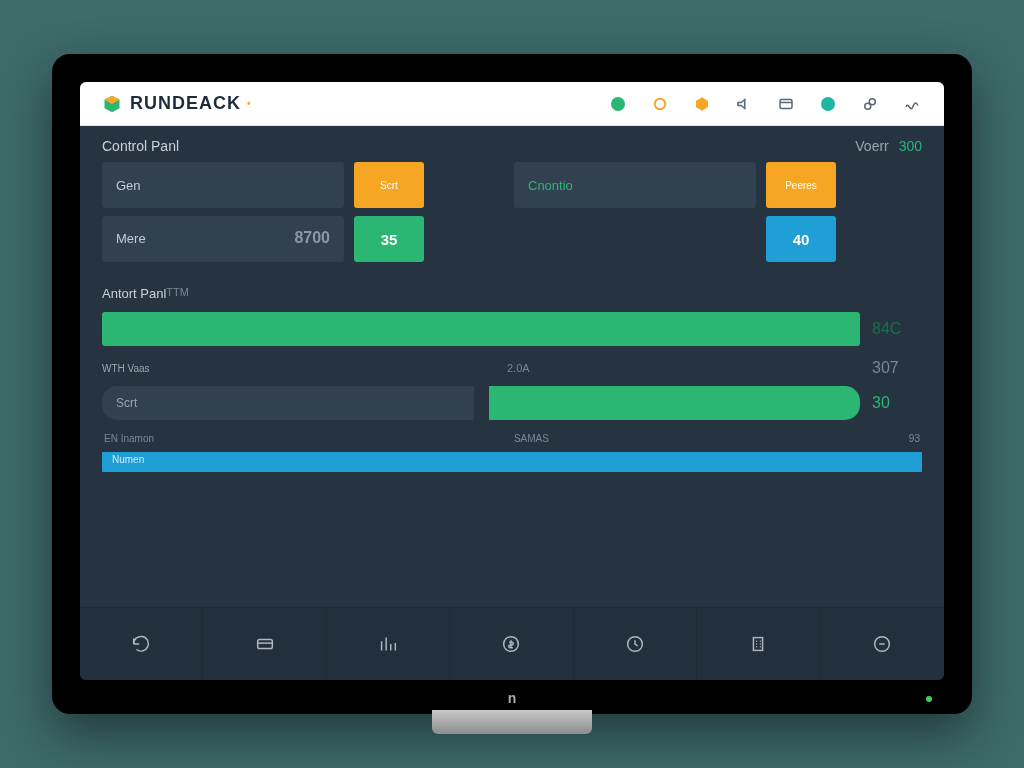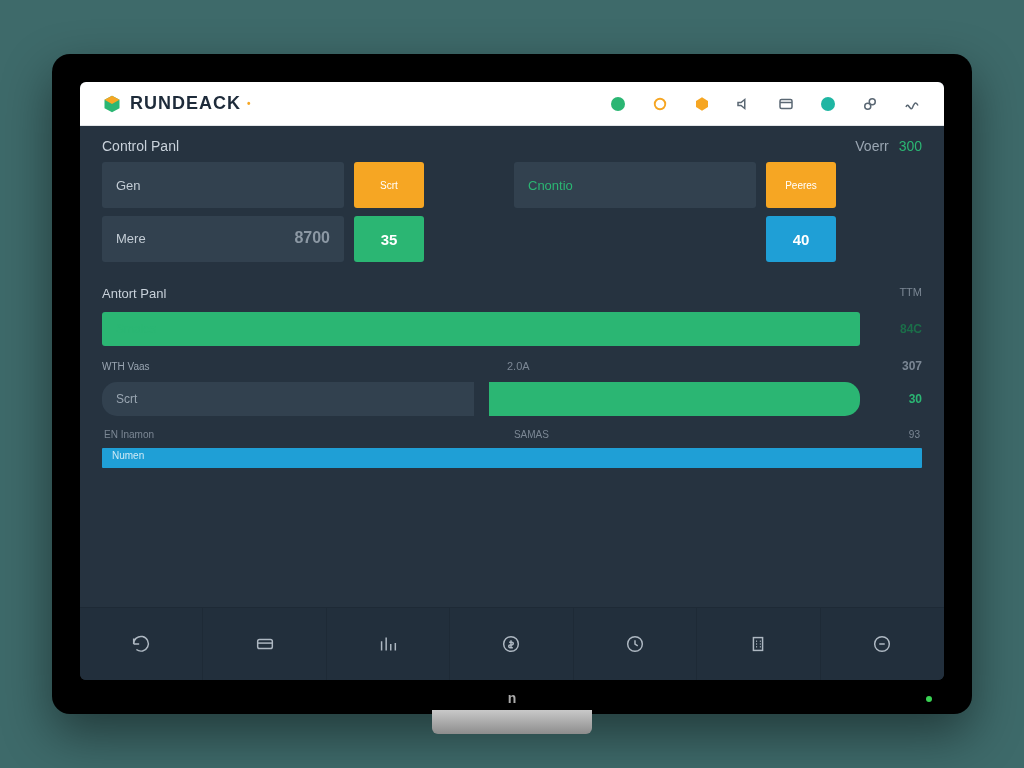--- a/index.html
+++ b/index.html
@@ -76,29 +76,29 @@
   .card .sub { font-size:9px; color:#6d7a88; margin-top:2px;}
   .card .main { display:flex; justify-content:space-between; align-items:center;}
   .card .val { color:#8c98a4; font-size:16px; font-weight:600;text-align:right;}
   .orange { background:#f6a623; color:#fff;}
   .green  { background:#2bb673; color:#fff;}
   .blue   { background:#1f9fd6; color:#fff;}
   .teal   { color:#2bb673; }
 
   
   .section { padding:6px 22px 0 22px; }
-  .sectitle { color:#c8d1da; font-size:13px; display:flex; justify-content:space-between; padding:8px 0;}
+  .sectitle { color:#c8d1da; font-size:13px; display:flex; justify-content:flex-start; padding:8px 0;}
   .sectitle .r { color:#7b8794; font-size:11px;}
   .bar-row {
     display:flex; align-items:center; gap:12px;
     height:40px; margin-bottom:10px;
   }
   .bar-row .label { width:90px; font-size:12px; color:#9aa6b2;}
   .bar-row .mid  { width:50px; font-size:11px; color:#7b8794; text-align:left;}
-  .bar-row .end  { width:50px; font-size:12px; color:#2bb673; text-align:right; font-weight:700;}
+  .bar-row .end  { width:50px; font-size:16px; color:#2bb673; text-align:left; font-weight:400;}
   .bar-track {
     flex:1; height:34px; background:#32414f; border-radius:3px; position:relative; overflow:hidden;
     display:flex; align-items:center;
   }
   .bar-a .bar-track { background:#2bb673;}
   .bar-a .label { color:#2bb673; position:absolute; left:14px; z-index:2; width:auto;}
   .bar-a { position:relative;}
   .bar-a .end { color:#1b6e49;}
 
   .split { display:flex; gap:15px; height:34px; border-radius:15px; overflow:hidden; flex:1;}

